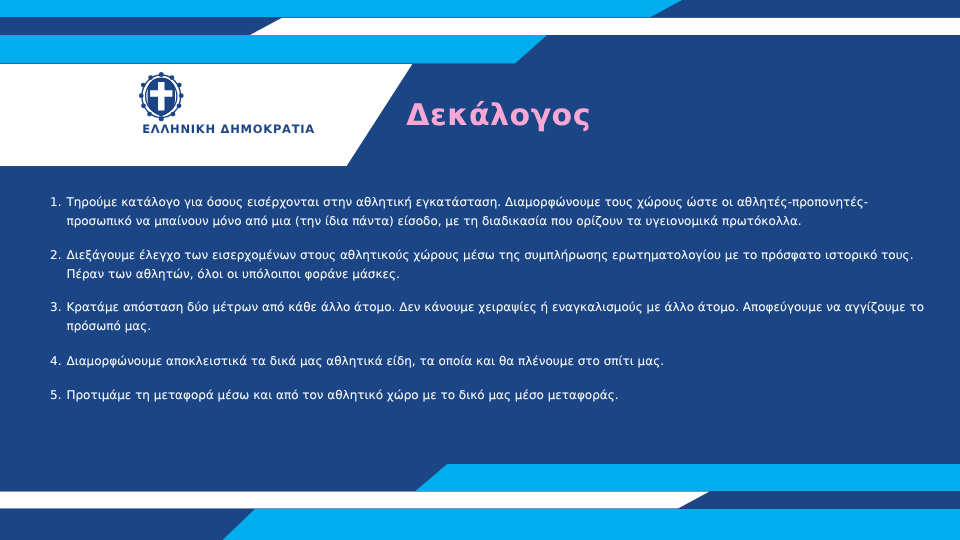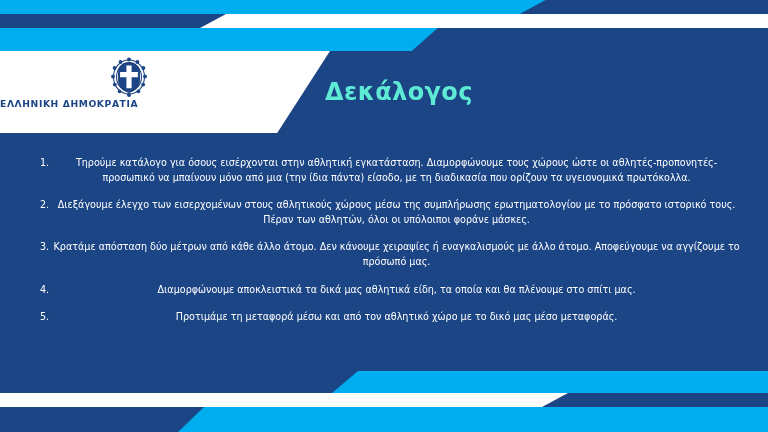--- a/index.html
+++ b/index.html
@@ -78,34 +78,34 @@
     top: 57px;
     width: 46px;
     height: 42px;
   }
   .emblem-wrap svg { display: block; }
   .gov-text {
     position: absolute;
     left: 0px;
     top: 97px;
     width: 252px;
-    text-align: left;
+    text-align: right;
     color: #1c4586;
     font-size: 9.2px;
     font-weight: bold;
     letter-spacing: 0.6px;
     line-height: 13px;
   }
 
   
   .title {
     position: absolute;
     left: 325px;
     top: 78px;
-    color: #5eead4;
+    color: #f9a8d4;
     font-size: 24px;
     font-weight: bold;
     letter-spacing: 0.4px;
   }
 
   
   .list {
     position: absolute;
     left: 40px;
     top: 156px;
@@ -117,21 +117,20 @@
     font-size: 9.6px;
     line-height: 14.6px;
     margin-bottom: 13px;
   }
   .item .num {
     flex: 0 0 auto;
     padding-right: 4px;
   }
   .item .txt {
     flex: 1 1 auto;
-    text-align: center;
   }
 
   
   .date {
     position: absolute;
     left: 40px;
     top: 376px;
     color: #ffffff;
     font-size: 11.5px;
     letter-spacing: 0.3px;

